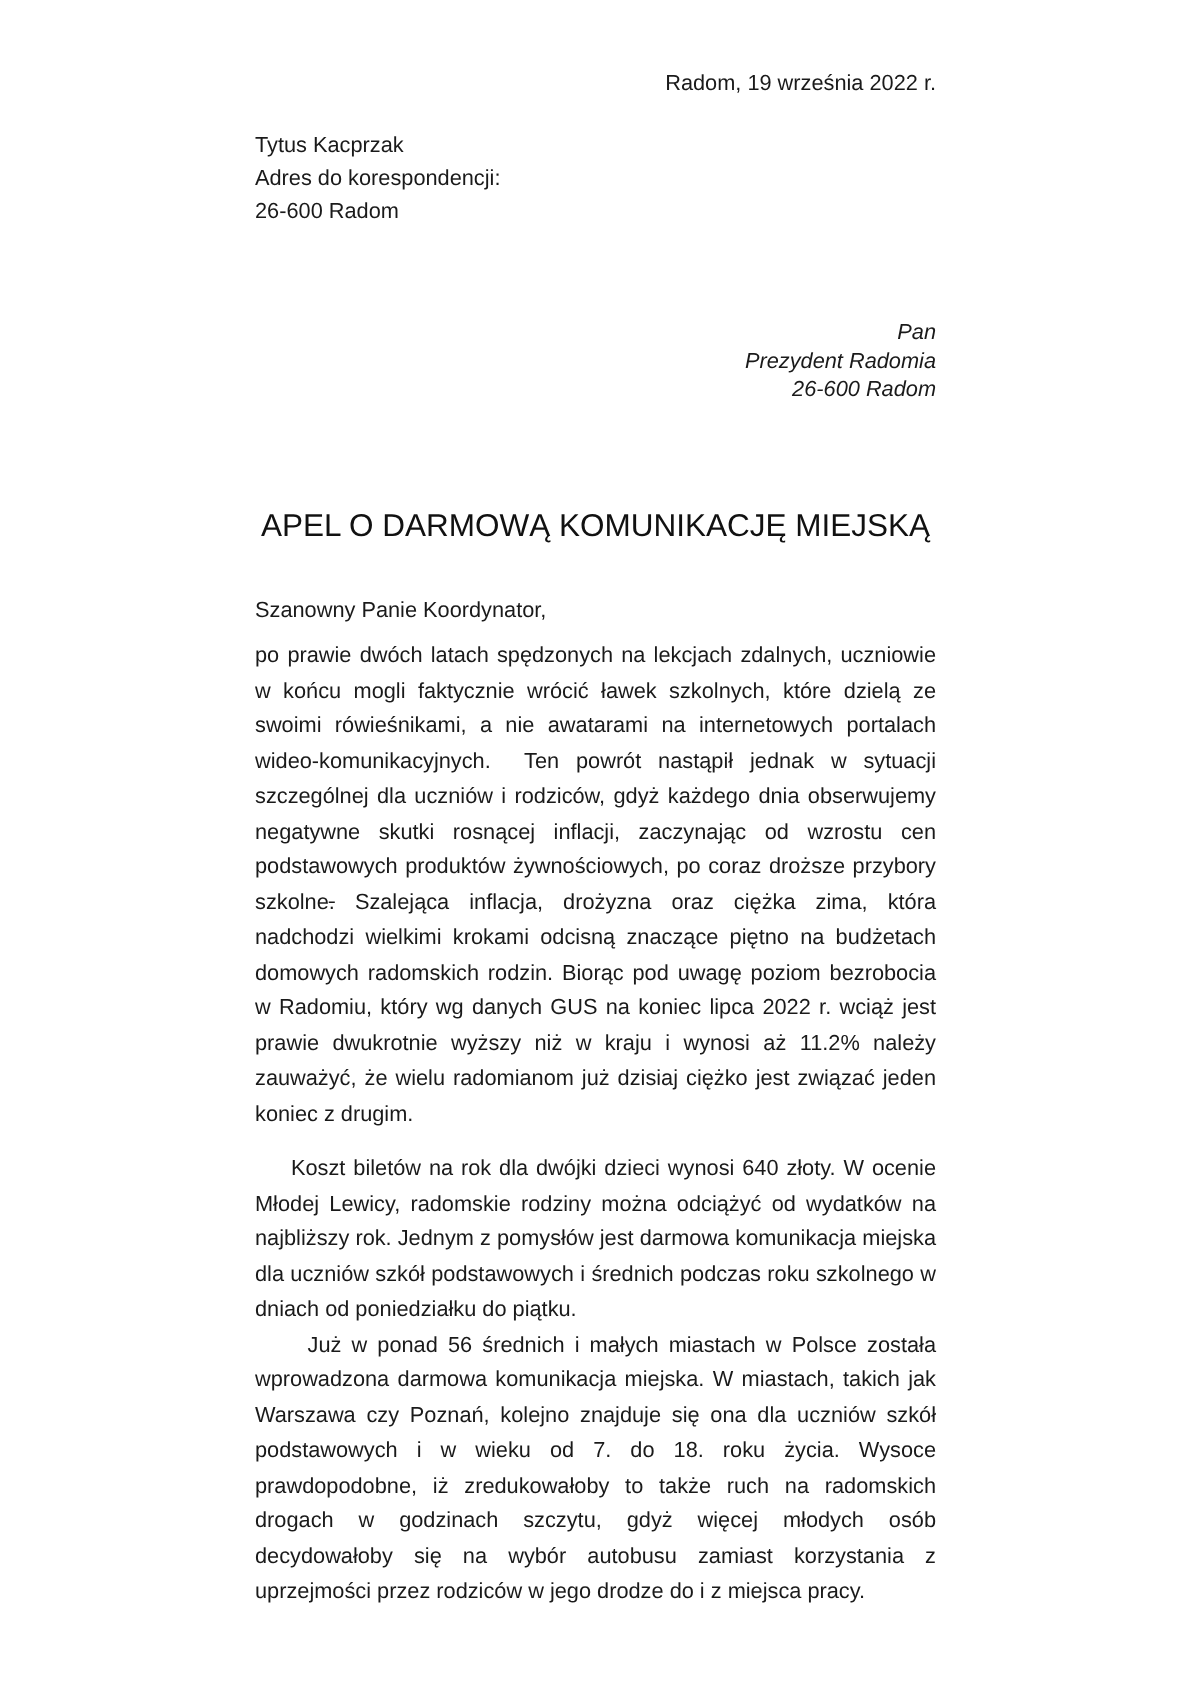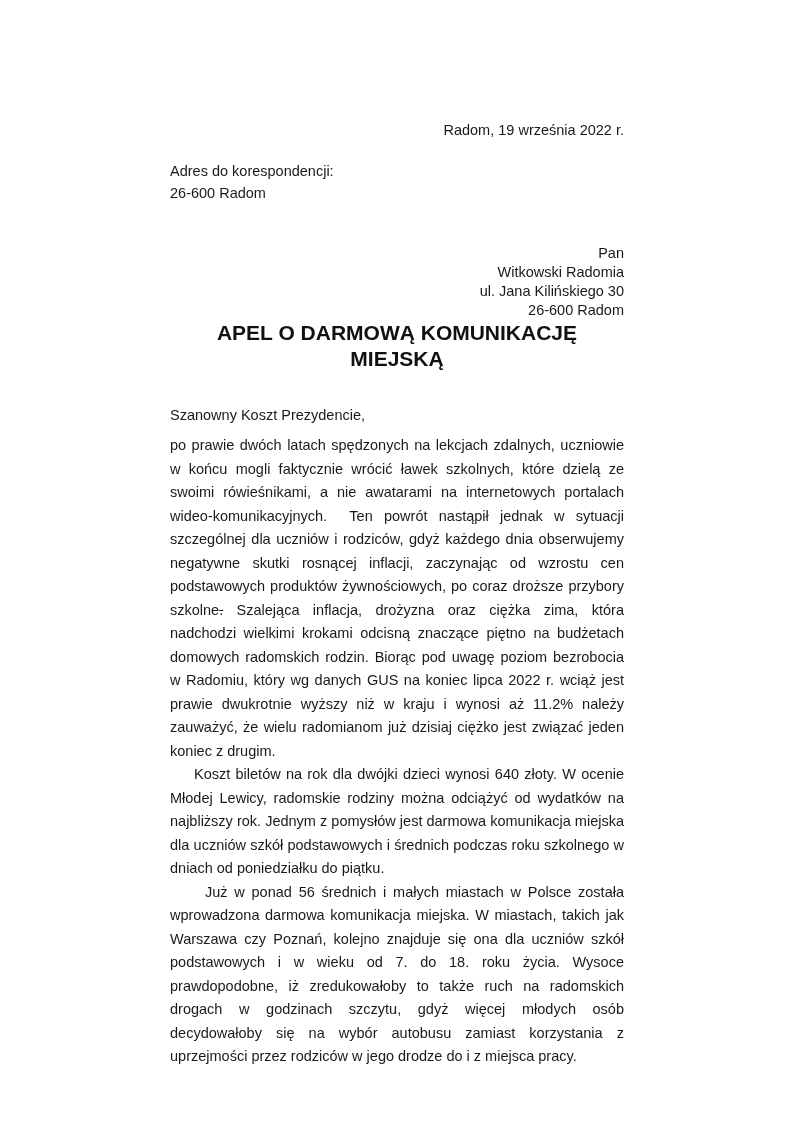--- a/index.html
+++ b/index.html
@@ -7,86 +7,88 @@
     padding: 0;
     background: #ffffff;
   }
   .page {
     position: relative;
     box-sizing: border-box;
     width: 642px;
     height: 1123px;
     margin: 0 auto;
     background: #ffffff;
-    padding: 120px 94px 0 94px;
+    padding: 46px 94px 0 94px;
     font-family: "Liberation Sans", "DejaVu Sans", sans-serif;
     color: #1a1a1a;
     font-size: 14.5px;
     overflow: hidden;
   }
   .preserve { white-space: pre-wrap; }
 
   .date-line {
     text-align: right;
     line-height: 20px;
   }
   .sender-block {
     margin-top: 20px;
     line-height: 22px;
     text-align: left;
   }
   .recipient-block {
-    margin-top: 40px;
+    margin-top: 61px;
     line-height: 19px;
     text-align: right;
+    font-style: italic;
   }
   .letter-title {
+    margin-top: 68px;
     text-align: center;
     font-size: 21px;
     line-height: 26px;
-    font-weight: 700;
+    font-weight: 400;
     color: #111111;
   }
   .salutation {
     margin-top: 33px;
     line-height: 20px;
   }
   .para {
     text-align: justify;
     line-height: 23.5px;
     margin: 0;
   }
   .para-1 { margin-top: 9px; }
-  .para-2 { text-indent: 24px; }
+  .para-2 { margin-top: 13px; text-indent: 24px; }
   .para-3 { text-indent: 35px; }
   .para-4 { margin-top: 13px; text-indent: 35px; }
   .struck { text-decoration: line-through; }
 </style>
 </head>
 <body>
 
 <div class="page">
 
   <div class="date-line preserve">Radom, 19 września 2022 r.</div>
 
   <div class="sender-block">
+    <div class="preserve">Tytus Kacprzak</div>
     <div class="preserve">Adres do korespondencji:</div>
     <div class="preserve">26-600 Radom</div>
   </div>
 
   <div class="recipient-block">
     <div class="preserve">Pan</div>
-    <div class="preserve">Witkowski Radomia</div>
-    <div class="preserve">ul. Jana Kilińskiego 30</div>
+    <div class="preserve">Prezydent Radomia</div>
     <div class="preserve">26-600 Radom</div>
   </div>
 
   <div class="letter-title">APEL O DARMOWĄ KOMUNIKACJĘ MIEJSKĄ</div>
 
-  <div class="salutation preserve">Szanowny Koszt Prezydencie,</div>
+  <div class="salutation preserve">Szanowny Panie Koordynator,</div>
 
   <p class="para para-1 preserve"><span>po prawie dwóch latach spędzonych na lekcjach zdalnych, uczniowie w końcu mogli faktycznie wrócić ławek szkolnych, które dzielą ze swoimi rówieśnikami, a nie awatarami na internetowych portalach wideo-komunikacyjnych.  Ten powrót nastąpił jednak w sytuacji szczególnej dla uczniów i rodziców, gdyż każdego dnia obserwujemy negatywne skutki rosnącej inflacji, zaczynając od wzrostu cen podstawowych produktów żywnościowych, po coraz droższe przybory szkolne</span><span class="struck">.</span><span> Szalejąca inflacja, drożyzna oraz ciężka zima, która nadchodzi wielkimi krokami odcisną znaczące piętno na budżetach domowych radomskich rodzin. Biorąc pod uwagę poziom bezrobocia w Radomiu, który wg danych GUS na koniec lipca 2022 r. wciąż jest prawie dwukrotnie wyższy niż w kraju i wynosi aż 11.2% należy zauważyć, że wielu radomianom już dzisiaj ciężko jest związać jeden koniec z drugim.</span></p>
 
   <p class="para para-2 preserve">Koszt biletów na rok dla dwójki dzieci wynosi 640 złoty. W ocenie Młodej Lewicy, radomskie rodziny można odciążyć od wydatków na najbliższy rok. Jednym z pomysłów jest darmowa komunikacja miejska dla uczniów szkół podstawowych i średnich podczas roku szkolnego w dniach od poniedziałku do piątku.</p>
 
   <p class="para para-3 preserve">Już w ponad 56 średnich i małych miastach w Polsce została wprowadzona darmowa komunikacja miejska. W miastach, takich jak Warszawa czy Poznań, kolejno znajduje się ona dla uczniów szkół podstawowych i w wieku od 7. do 18. roku życia. Wysoce prawdopodobne, iż zredukowałoby to także ruch na radomskich drogach w godzinach szczytu, gdyż więcej młodych osób decydowałoby się na wybór autobusu zamiast korzystania z uprzejmości przez rodziców w jego drodze do i z miejsca pracy.</p>
 
 
 </div>
 

